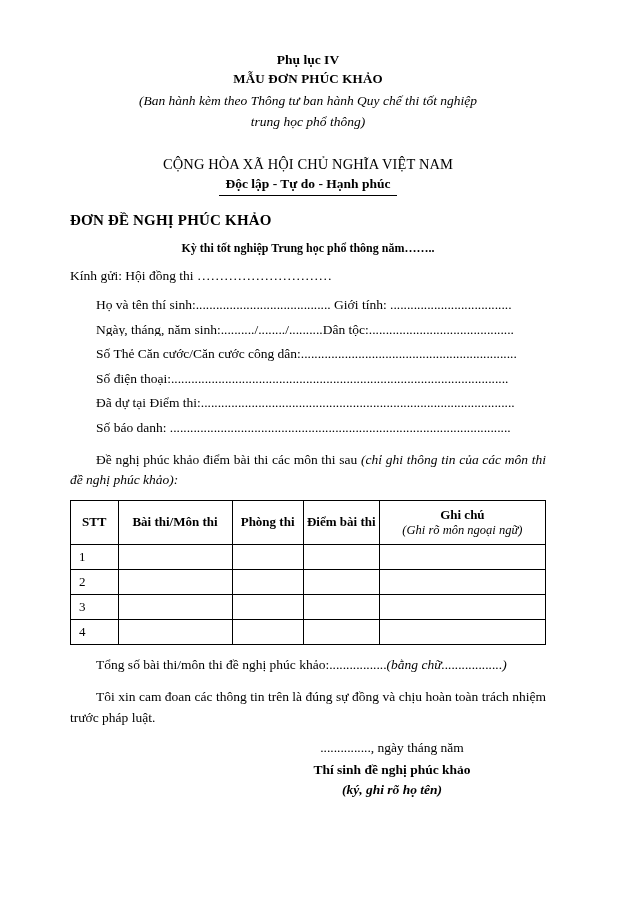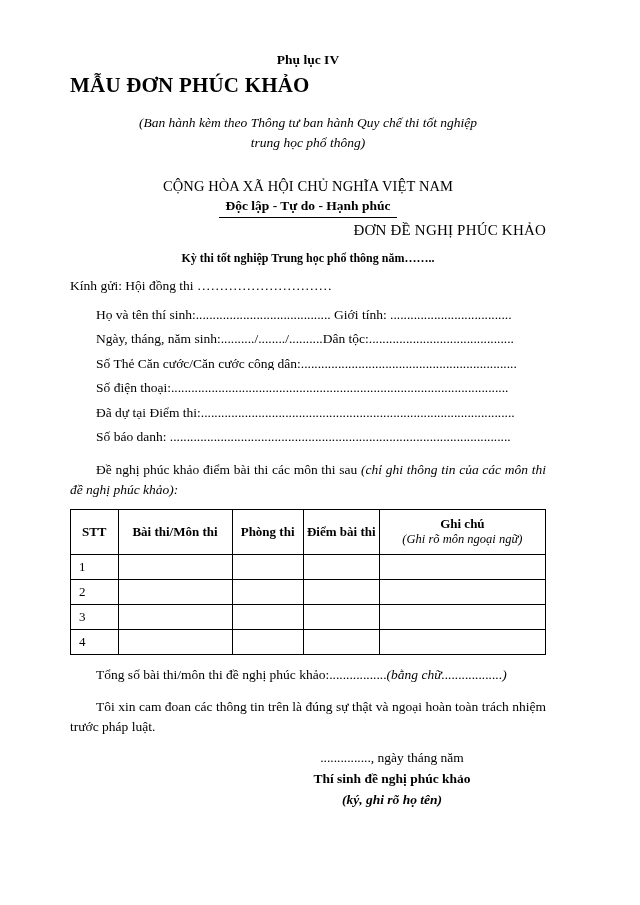--- a/index.html
+++ b/index.html
@@ -23,32 +23,32 @@
   }
   .ital { font-style: italic; }
 
   .appendix-no {
     font-size: 13.5px;
     font-weight: bold;
     text-align: center;
     line-height: 1.45;
   }
   .doc-title {
-    font-size: 21px;
-    font-weight: bold;
-    text-align: left;
+    font-size: 13px;
+    font-weight: bold;
+    text-align: center;
     line-height: 1.45;
     letter-spacing: .2px;
   }
   .issued-note {
     font-size: 13.5px;
     font-style: italic;
     text-align: center;
     line-height: 1.5;
-    margin-top: 13px;
+    margin-top: 3px;
     padding: 0 18px;
   }
 
   .national-block {
     margin-top: 22px;
     text-align: center;
   }
   .nation-line {
     font-size: 14.5px;
     font-weight: normal;
@@ -66,23 +66,23 @@
     line-height: 1.4;
     padding: 0 6px;
   }
   .motto-rule {
     border-bottom: 1.4px solid #000;
     margin-top: 1px;
   }
 
   .request-title {
     font-size: 15px;
-    font-weight: normal;
-    text-align: right;
-    margin-top: 4px;
+    font-weight: bold;
+    text-align: left;
+    margin-top: 16px;
     letter-spacing: .2px;
   }
   .exam-line {
     font-size: 12px;
     font-weight: bold;
     text-align: center;
     margin-top: 12px;
   }
   .kinhgui {
     font-size: 13.5px;
@@ -265,21 +265,21 @@
         <td></td>
         <td></td>
         <td></td>
         <td></td>
       </tr>
     </tbody>
   </table>
 
   <div class="total-line"><span>Tổng số bài thi/môn thi đề nghị phúc khảo:.................</span><span class="ital">(bằng chữ..................)</span></div>
 
-  <div class="commit">Tôi xin cam đoan các thông tin trên là đúng sự thật và ngoại hoàn toàn trách nhiệm trước pháp luật.</div>
+  <div class="commit">Tôi xin cam đoan các thông tin trên là đúng sự đồng và chịu hoàn toàn trách nhiệm trước pháp luật.</div>
 
   <div class="sign-block">
     <div class="sign-date">..............., ngày        tháng        năm</div>
     <div class="sign-role">Thí sinh đề nghị phúc khảo</div>
     <div class="sign-note">(ký, ghi rõ họ tên)</div>
   </div>
 
 </div>
 
 </body></html>

